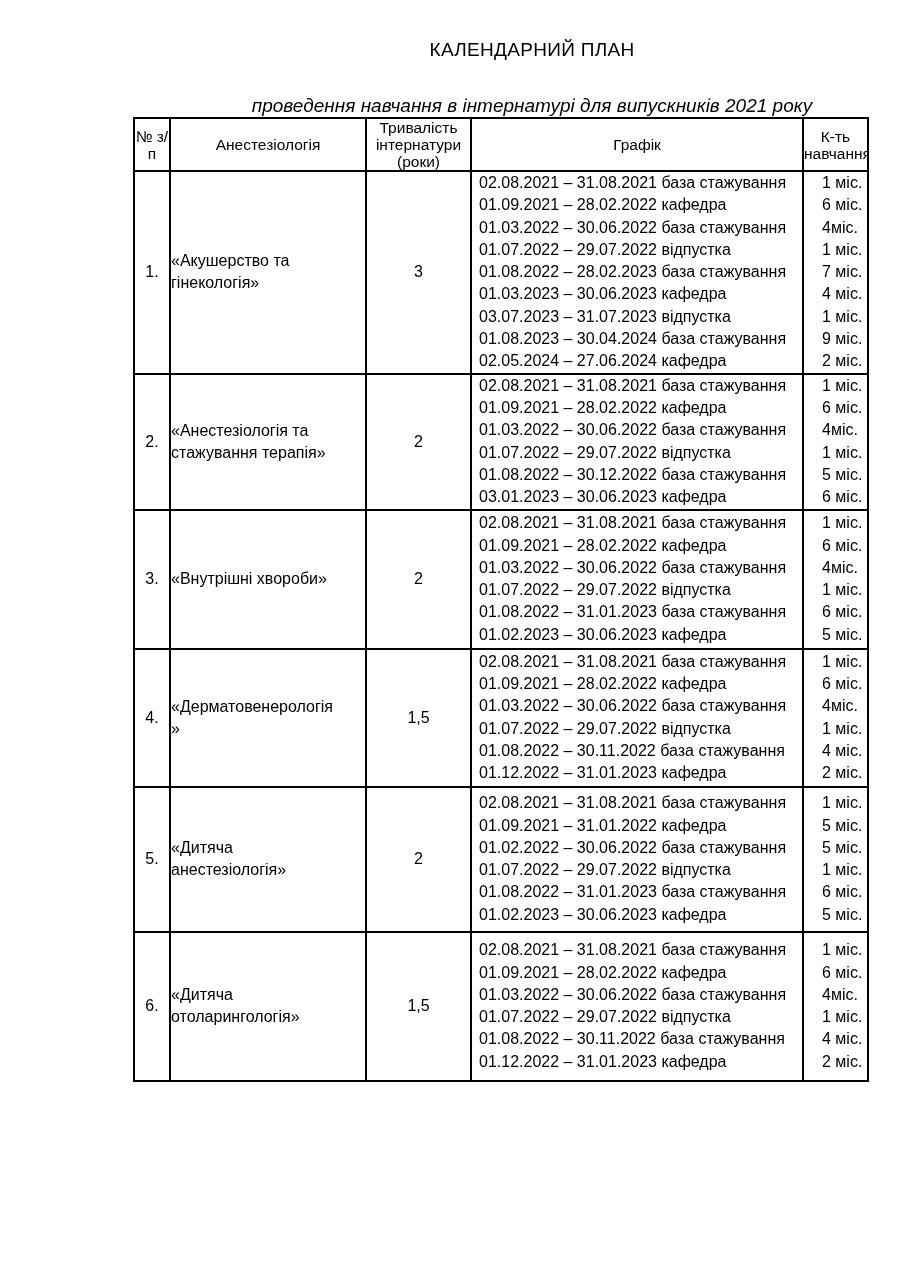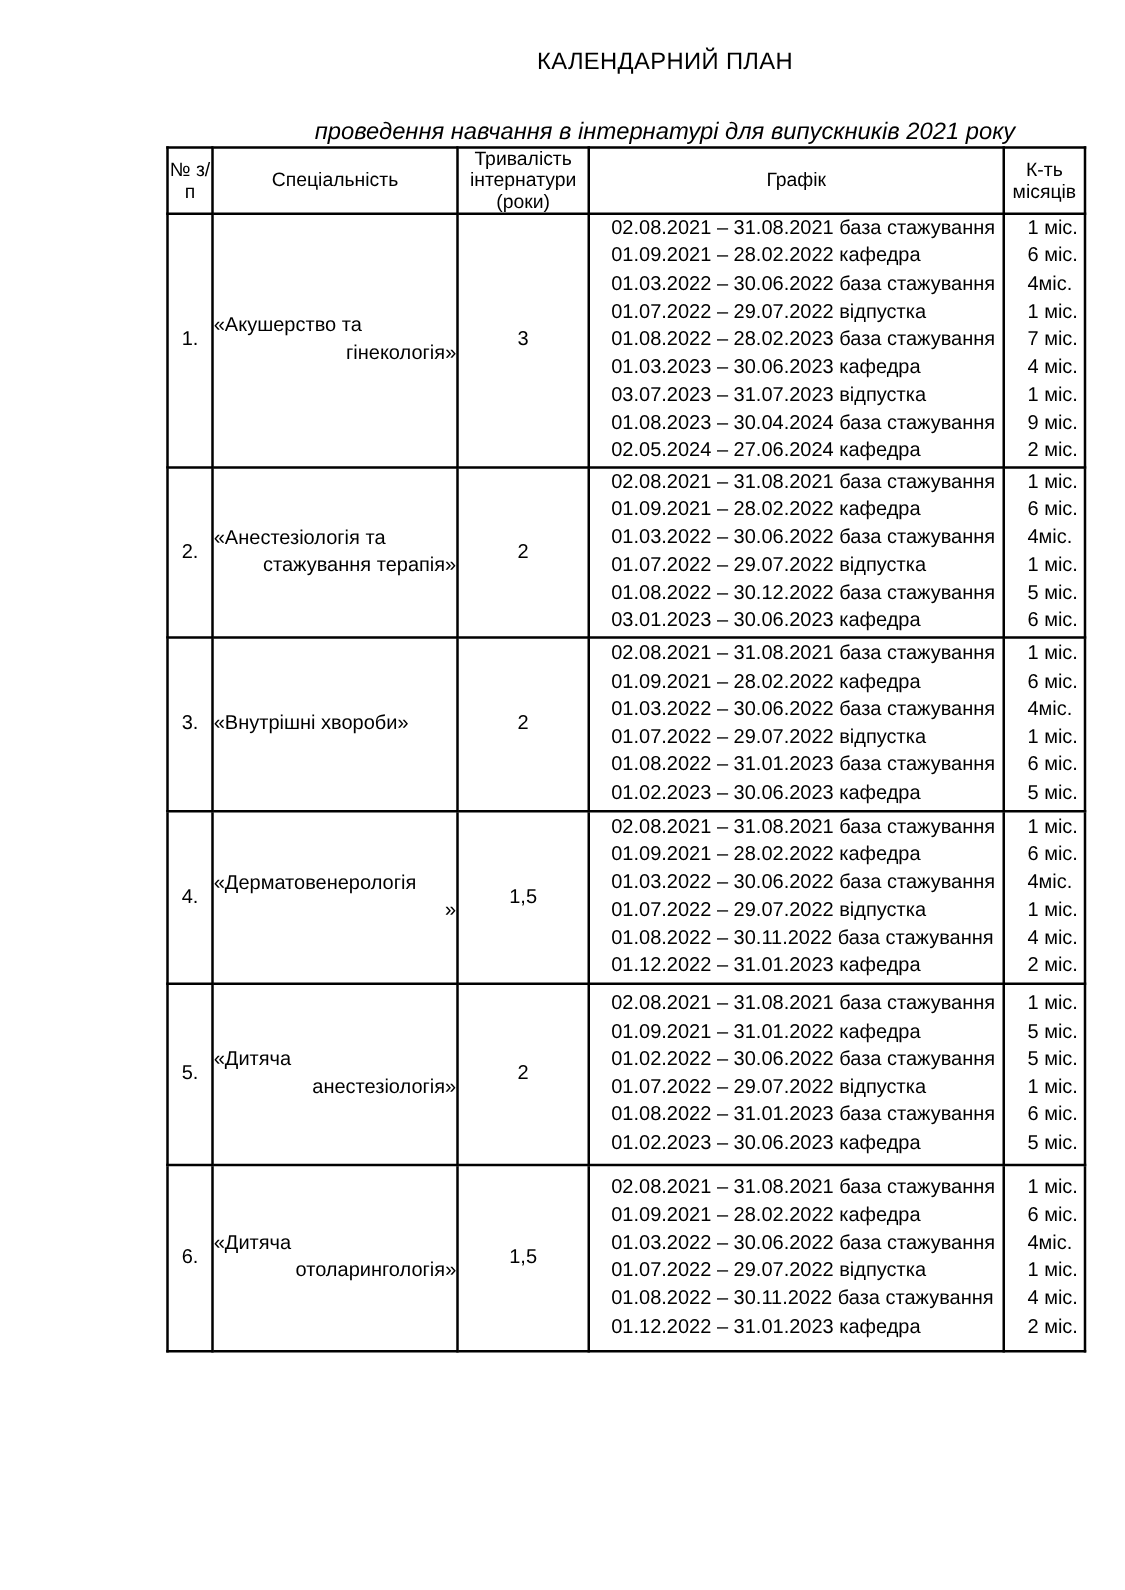--- a/index.html
+++ b/index.html
@@ -58,34 +58,34 @@
   tbody tr:nth-child(5) { height: 145px; }
   tbody tr:nth-child(6) { height: 149px; }
   .num-text {
     font-size: 16px;
     text-align: center;
   }
   .cell-spec { }
   .spec-line {
     font-size: 16px;
     line-height: 22px;
-    text-align: right;
+    text-align: left;
   }
   .spec-line:first-child {
     text-align: left;
   }
   .dur-text {
     font-size: 16px;
     text-align: center;
   }
   .sched-line {
     font-size: 16px;
     line-height: 22.3px;
     text-align: left;
-    padding-left: 17px;
+    padding-left: 7px;
     white-space: nowrap;
   }
   .month-line {
     font-size: 16px;
     line-height: 22.3px;
     text-align: left;
     padding-left: 18px;
     white-space: nowrap;
   }
 </style>
@@ -100,24 +100,24 @@
     <colgroup>
       <col style="width:36px">
       <col style="width:196px">
       <col style="width:105px">
       <col style="width:332px">
       <col style="width:65px">
     </colgroup>
     <thead>
       <tr>
         <th>№ з/п</th>
-        <th>Спеціальність</th>
+        <th>Анестезіологія</th>
         <th>Тривалість інтернатури (роки)</th>
         <th>Графік</th>
-        <th>К-ть місяців</th>
+        <th>К-ть навчання</th>
       </tr>
     </thead>
     <tbody id="plan-body">
         <tr class="body-row">
           <td class="cell-num">
             <div class="num-text">1.</div>
           </td>
           <td class="cell-spec">
             <div class="spec-line">«Акушерство та</div>
             <div class="spec-line">гінекологія»</div>

